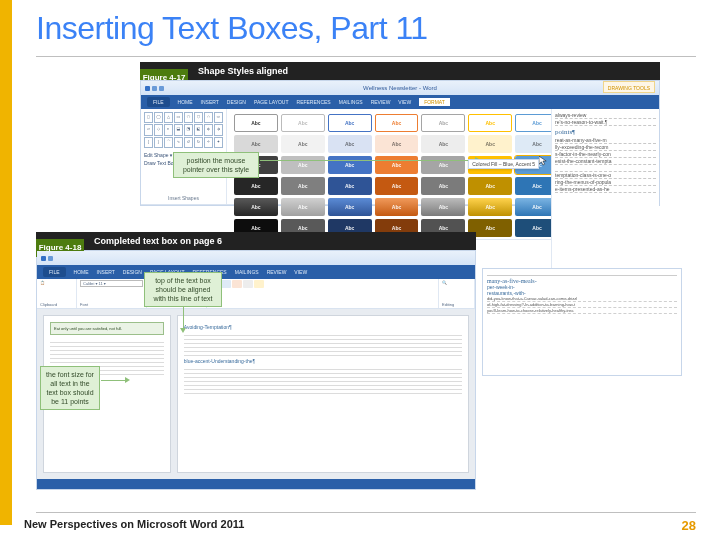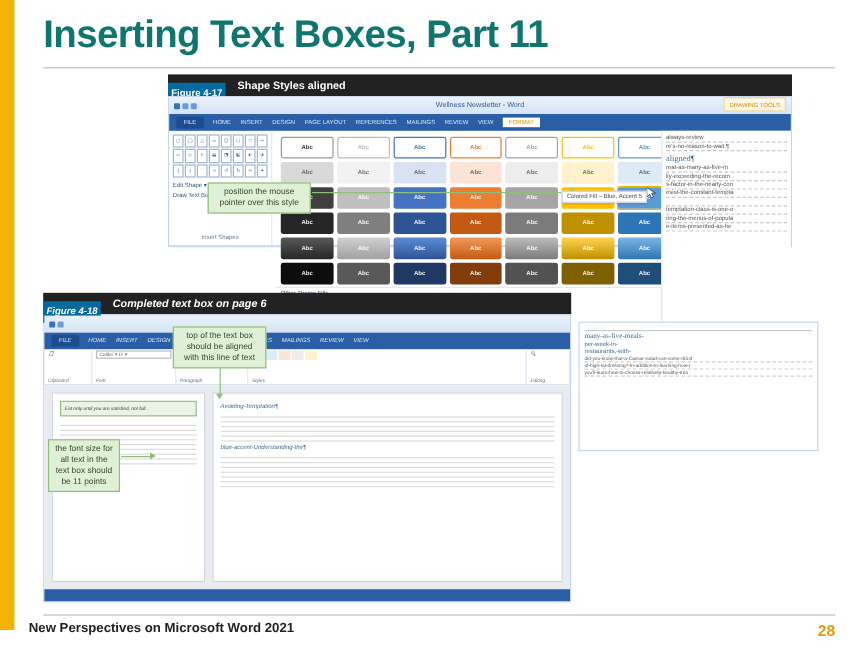--- a/index.html
+++ b/index.html
@@ -1,28 +1,28 @@
 <!DOCTYPE html>
 <html><head>
 <meta charset="utf-8">
 <style>
   * { box-sizing: border-box; margin: 0; padding: 0; }
   body { width: 720px; height: 540px; font-family: "Segoe UI", Arial, sans-serif; background: #fff; position: relative; overflow: hidden; }
   .gold-bar { position: absolute; left: 0; top: 0; width: 12px; height: 525px; background: #f0b400; }
-  .title { position: absolute; left: 36px; top: 10px; font-size: 32px; font-weight: 700; color: #0f766e; letter-spacing: -0.5px; }
+  .title { position: absolute; left: 36px; top: 10px; font-size: 32px; font-weight: 400; color: #3b82f6; letter-spacing: -0.5px; }
   .hr { position: absolute; left: 36px; right: 24px; height: 1px; background: #bfbfbf; }
   .hr.top { top: 56px; }
   .hr.bottom { top: 512px; }
   .footer-left { position: absolute; left: 24px; top: 518px; font-size: 11px; font-weight: 700; color: #222; }
   .footer-right { position: absolute; right: 24px; top: 518px; font-size: 13px; font-weight: 700; color: #e69a00; }
 
   
   .fig { position: absolute; }
   .fig-bar { height: 18px; background: #222; color: #fff; font-size: 9px; display: flex; align-items: center; }
-  .fig-num { background: #0369a1; width: 48px; height: 100%; display: flex; align-items: center; justify-content: center; font-weight: 700; font-size: 8px; margin-top: 13px; }
+  .fig-num { background: #4d7c0f; width: 48px; height: 100%; display: flex; align-items: center; justify-content: center; font-weight: 700; font-size: 8px; margin-top: 13px; }
   .fig-cap { padding-left: 10px; font-weight: 600; }
 
   .fig17 { left: 140px; top: 62px; width: 520px; }
   .fig17 .word-win { border: 1px solid #c7d6ea; background: #fff; }
   .ribbon-top { height: 14px; background: linear-gradient(#e9f1fb,#d5e4f6); display: flex; align-items: center; gap: 2px; padding: 0 4px; font-size: 5px; position: relative; }
   .qat { width: 5px; height: 5px; background: #3470c6; border-radius: 1px; }
   .doc-title { position: absolute; left: 50%; transform: translateX(-50%); font-size: 6px; color: #305a9a; }
   .tool-tab { position: absolute; right: 4px; top: 0; font-size: 5px; color: #d19300; background: #fef6e6; border: 1px solid #f0d58b; padding: 0 4px; height: 12px; line-height: 12px; }
   .tabs { height: 14px; background: #2a5fa8; display: flex; align-items: center; gap: 8px; padding: 0 6px; font-size: 5px; color: #fff; }
   .tabs .tab { color: #dbe8f7; }
@@ -51,21 +51,21 @@
   .callout { position: absolute; background: #dff0d6; border: 1px solid #8fc07a; font-size: 7px; color: #324a29; padding: 3px 5px; text-align: center; line-height: 9px; z-index: 10; }
   .arrow-line { position: absolute; background: #8fc07a; z-index: 9; }
   .arrow-head { position: absolute; width: 0; height: 0; z-index: 9; }
 
   .doc-right { position: absolute; right: 0; top: 110px; width: 108px; height: 188px; background: #fff; border-left: 0.5px solid #e0e8f3; font-size: 5px; color: #555; padding: 3px; overflow: hidden; }
   .doc-right .line { border-bottom: 0.5px dashed #c9c9c9; height: 7px; }
   .doc-right .hdr { color: #3a6c9d; font-family: Georgia, serif; font-size: 7px; margin: 2px 0 1px; }
   .tooltip { position: absolute; background: #fff; border: 1px solid #c7d6ea; font-size: 5px; padding: 1px 3px; color: #444; white-space: nowrap; z-index: 11; box-shadow: 0 1px 2px rgba(0,0,0,.15); }
 
   
-  .fig18 { left: 36px; top: 244px; width: 440px; font-style: italic; }
+  .fig18 { left: 36px; top: 232px; width: 440px; }
   .fig18 .word-win { border: 1px solid #c7d6ea; background: #fff; }
   .rib2 { display: flex; height: 30px; border-bottom: 1px solid #d9e3f0; }
   .rib2 .mini { border-right: 1px solid #e0e8f3; padding: 1px 3px; font-size: 4px; color: #5a6e88; display: flex; flex-direction: column; justify-content: space-between; }
   .rib2 .swatches-mini { display: flex; gap: 1px; }
   .rib2 .swatches-mini div { width: 10px; height: 8px; border-radius: 1px; }
   .page-area { display: flex; height: 170px; background: #e8ecf1; padding: 6px; gap: 6px; }
   .page { background: #fff; border: 1px solid #cfd5dd; padding: 6px; font-size: 4px; color: #444; position: relative; }
   .page .txtbox { border: 1px solid #9bbf8a; background: #eaf3e5; padding: 3px; font-size: 4px; color: #2d4a24; margin-bottom: 4px; }
   .page .body-line { height: 4px; border-bottom: 0.5px solid #dcdcdc; }
   .page .blue { color: #3a6c9d; font-size: 5px; margin: 2px 0; }
@@ -210,21 +210,21 @@
         <div>Align Text ▾</div>
         <div>Create Link</div>
         <div class="grp-label">Text</div>
       </div>
     </div>
     <div class="tooltip" style="right:120px; top:78px;">Colored Fill – Blue, Accent 5</div>
 
     <div class="doc-right" style="top:28px; height:160px;">
       <div class="line" style="font-size:5px">always-review</div>
       <div class="line" style="font-size:5px">re's-no-reason-to-wait.¶</div>
-      <div class="hdr">aligned¶</div>
+      <div class="hdr">points¶</div>
       <div class="line" style="font-size:5px">reat-as-many-as-five-m</div>
       <div class="line" style="font-size:5px">lly-exceeding-the-recom</div>
       <div class="line" style="font-size:5px">s-factor-in-the-nearly-con</div>
       <div class="line" style="font-size:5px">esist-the-constant-tempta</div>
       <div class="line"></div>
       <div class="line" style="font-size:5px">temptation-class-is-one-o</div>
       <div class="line" style="font-size:5px">ring-the-menus-of-popula</div>
       <div class="line" style="font-size:5px">e-items-presented-as-he</div>
     </div>
   </div>
@@ -329,14 +329,14 @@
 <div class="side-doc">
   <div class="hdr2">many-as-five-meals-</div>
   <div style="font-size:5px;color:#3a6c9d">per-week-in-</div>
   <div style="font-size:5px;color:#3a6c9d">restaurants,-with-</div>
   <div class="sline" style="font-size:4px">did-you-know-that-a-Caesar-salad-can-come-drizzl</div>
   <div class="sline" style="font-size:4px">of-high-fat-dressing?-In-addition-to-learning-how-t</div>
   <div class="sline" style="font-size:4px">you'll-learn-how-to-choose-relatively-healthy-trea</div>
 </div>
 
 <div class="hr bottom"></div>
-<div class="footer-left">New Perspectives on Microsoft Word 2021</div>
+<div class="footer-left">New Perspectives on Microsoft Word 2011</div>
 <div class="footer-right">28</div>
 
 </body></html>

